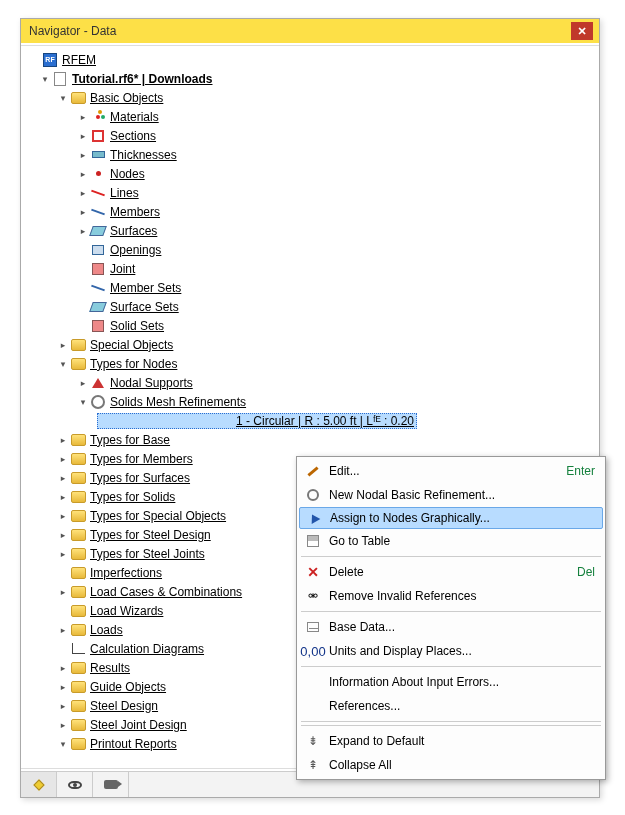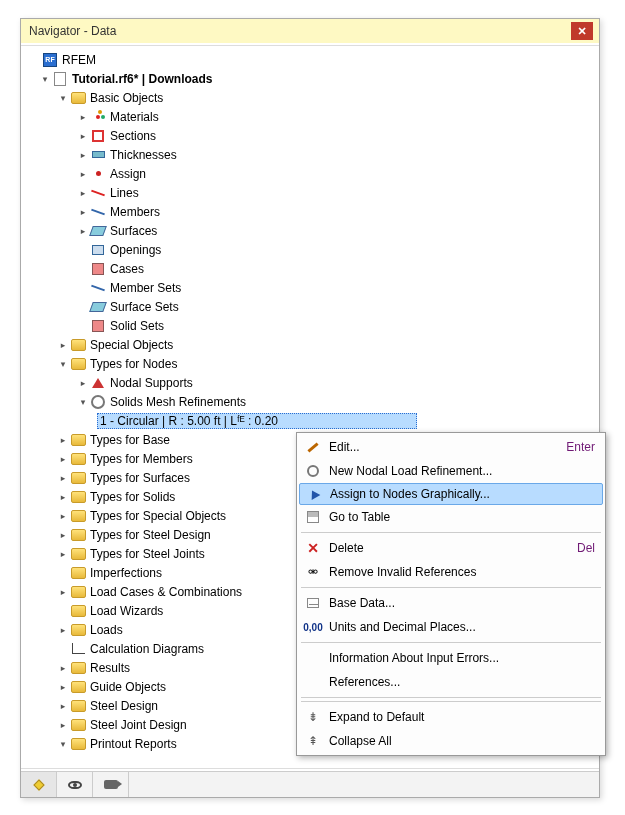--- a/index.html
+++ b/index.html
@@ -25,21 +25,21 @@
   }
   .titlebar {
     height: 24px;
     line-height: 24px;
     padding: 0 6px 0 8px;
     font-size: 12px;
     color: #333;
     display: flex;
     justify-content: space-between;
     align-items: center;
-    background: #fef9c3;
+    background: #fde047;
   }
   .close-btn {
     width: 22px;
     height: 18px;
     background: #c0392b;
     color: #fff;
     font-weight: bold;
     text-align: center;
     line-height: 18px;
     font-size: 11px;
@@ -102,21 +102,21 @@
     border: 2px solid #777; border-radius: 50%;
     position: relative;
   }
   .dot-red { width:4px;height:4px;border-radius:50%;background:#d22;box-shadow:5px 0 #2a6,2px -5px #d90;}
   .line-red { width:14px;height:2px;background:#d22;transform:rotate(20deg);}
   .line-blue { width:14px;height:2px;background:#36a;transform:rotate(20deg);}
   .node-dot { width:5px;height:5px;background:#c22;border-radius:50%;}
   .surf { width:14px;height:10px;background:#8cd;border:1px solid #469;transform:skewX(-20deg);}
   .solid { width:12px;height:12px;background:#e88;border:1px solid #855;}
   .support {width:0;height:0;border-left:6px solid transparent;border-right:6px solid transparent;border-bottom:10px solid #c33;}
-  .label { white-space: nowrap; }
+  .label { white-space: nowrap; text-decoration: underline; }
   .bold { font-weight: bold; }
   .selected-node {
     background: #b8dcff;
     border: 1px dotted #2a6ed0;
     padding: 0 2px;
     display: inline-block;
   }
   .footer-tabs {
     position: absolute;
     bottom: 0;
@@ -141,21 +141,21 @@
     width:14px;height:8px;border:2px solid #444;border-radius:50%/60%;position:relative;
   }
   .eye::after{content:"";position:absolute;width:4px;height:4px;background:#444;border-radius:50%;top:0;left:3px;}
   .cam{width:14px;height:9px;background:#666;border-radius:2px;position:relative;}
   .cam::after{content:"";position:absolute;right:-4px;top:1px;width:0;height:0;border-top:3px solid transparent;border-bottom:3px solid transparent;border-left:4px solid #666;}
   .pin{width:8px;height:8px;background:#ec3;border:1px solid #a82;transform:rotate(45deg);}
 
   .context-menu {
     position: absolute;
     left: 296px;
-    top: 432px;
+    top: 456px;
     width: 310px;
     background: #fdfdfd;
     border: 1px solid #999;
     box-shadow: 2px 2px 6px rgba(0,0,0,0.3);
     padding: 2px;
     font-size: 12px;
   }
   .menu-item {
     display: flex;
     align-items: center;
@@ -172,35 +172,35 @@
   .menu-icon {
     width: 20px;
     height: 18px;
     display: inline-flex;
     align-items: center;
     justify-content: center;
     margin-right: 6px;
     flex-shrink: 0;
   }
   .menu-label { flex: 1; }
-  .menu-shortcut { color: #701a75; padding-left: 20px; }
+  .menu-shortcut { color: #15803d; padding-left: 20px; }
   .menu-sep {
     height: 1px;
     background: #ccc;
     margin: 3px 2px;
   }
   .x-red {
     color:#c22;font-weight:bold;font-size:14px;
   }
   .arrow-cursor{width:0;height:0;border-left:5px solid transparent;border-right:5px solid transparent;border-bottom:8px solid #25a;transform:rotate(-30deg);}
   .pencil{width:12px;height:3px;background:#b60;transform:rotate(-40deg);}
   .grid-icon{width:12px;height:12px;background:linear-gradient(#bbb 50%,#fff 50%),linear-gradient(90deg,#bbb 50%,#fff 50%);border:1px solid #888;}
   .dots-icon{width:12px;height:10px;border:1px solid #888;position:relative;}
   .dots-icon::before{content:"";position:absolute;top:5px;left:1px;width:10px;border-top:1px solid #888;}
-  .zero-icon{font-size:10px;color:#138;font-weight:bold;}
+  .zero-icon{font-size:13px;color:#138;font-weight:normal;}
   .expand-ic{font-size:12px;color:#555;}
   .rfem-sq{width:14px;height:14px;background:#2a6ed0;border:1px solid #164580;display:flex;align-items:center;justify-content:center;color:#fff;font-size:7px;font-weight:bold;}
 </style>
 </head>
 <body>
 
 <div class="panel">
   <div class="titlebar">
     <span>Navigator - Data</span>
     <span class="close-btn">✕</span>
@@ -250,21 +250,21 @@
         <span class="icon">
           <span style="width:13px;height:7px;background:#7bc;border:1px solid #369;"></span>
         </span>
         <span class="label">Thicknesses</span>
       </div>
     <div class="row" style="padding-left:56px">
         <span class="twisty">▸</span>
         <span class="icon">
           <span class="node-dot"></span>
         </span>
-        <span class="label">Assign</span>
+        <span class="label">Nodes</span>
       </div>
     <div class="row" style="padding-left:56px">
         <span class="twisty">▸</span>
         <span class="icon">
           <span class="line-red"></span>
         </span>
         <span class="label">Lines</span>
       </div>
     <div class="row" style="padding-left:56px">
         <span class="twisty">▸</span>
@@ -285,21 +285,21 @@
         <span class="icon">
           <span style="width:12px;height:10px;border:1px solid #369;background:#cde;"></span>
         </span>
         <span class="label">Openings</span>
       </div>
     <div class="row" style="padding-left:56px">
         <span class="twisty blank">▸</span>
         <span class="icon">
           <span class="solid"></span>
         </span>
-        <span class="label">Cases</span>
+        <span class="label">Joint</span>
       </div>
     <div class="row" style="padding-left:56px">
         <span class="twisty blank">▸</span>
         <span class="icon">
           <span class="line-blue"></span>
         </span>
         <span class="label">Member Sets</span>
       </div>
     <div class="row" style="padding-left:56px">
         <span class="twisty blank">▸</span>
@@ -339,21 +339,21 @@
       <span class="label">Nodal Supports</span>
     </div>
     <div class="row" style="padding-left:56px">
       <span class="twisty">▾</span>
       <span class="icon">
           <span class="gear"></span>
         </span>
       <span class="label">Solids Mesh Refinements</span>
     </div>
     <div class="row" style="padding-left:76px">
-      <span class="selected-node" style="width:320px;overflow:hidden;text-overflow:ellipsis;">
+      <span class="selected-node" style="width:320px;overflow:hidden;text-overflow:ellipsis;text-align:right;">
         <span class="label">1 - Circular | R : 5.00 ft | Lᶠᴱ : 0.20</span>
       </span>
     </div>
 
     <div class="row" style="padding-left:36px">
         <span class="twisty">▸</span>
         <span class="icon">
           <span class="folder"></span>
         </span>
         <span class="label">Types for Base</span>
@@ -491,21 +491,21 @@
     <span class="menu-icon">
         <span class="pencil"></span>
       </span>
     <span class="menu-label">Edit...</span>
     <span class="menu-shortcut">Enter</span>
   </div>
   <div class="menu-item">
     <span class="menu-icon">
         <span class="gear" style="width:12px;height:12px;"></span>
       </span>
-    <span class="menu-label">New Nodal Load Refinement...</span>
+    <span class="menu-label">New Nodal Basic Refinement...</span>
   </div>
   <div class="menu-item highlight">
     <span class="menu-icon">
         <span class="arrow-cursor"></span>
       </span>
     <span class="menu-label">Assign to Nodes Graphically...</span>
   </div>
   <div class="menu-item">
     <span class="menu-icon">
         <span class="grid-icon"></span>
@@ -530,21 +530,21 @@
   <div class="menu-item">
     <span class="menu-icon">
         <span class="dots-icon"></span>
       </span>
     <span class="menu-label">Base Data...</span>
   </div>
   <div class="menu-item">
     <span class="menu-icon">
         <span class="zero-icon">0,00</span>
       </span>
-    <span class="menu-label">Units and Decimal Places...</span>
+    <span class="menu-label">Units and Display Places...</span>
   </div>
   <div class="menu-sep"></div>
   <div class="menu-item">
     <span class="menu-icon"></span>
     <span class="menu-label">Information About Input Errors...</span>
   </div>
   <div class="menu-item">
     <span class="menu-icon"></span>
     <span class="menu-label">References...</span>
   </div>

